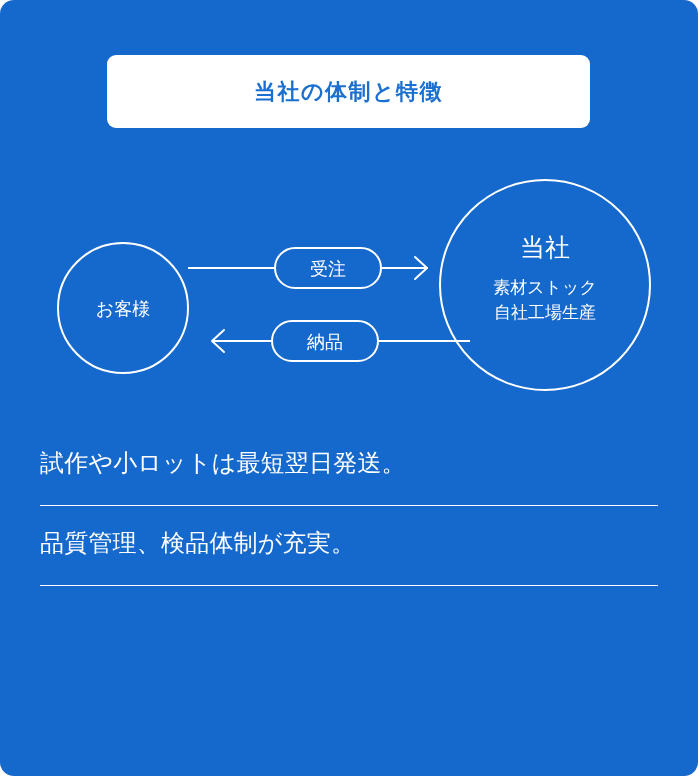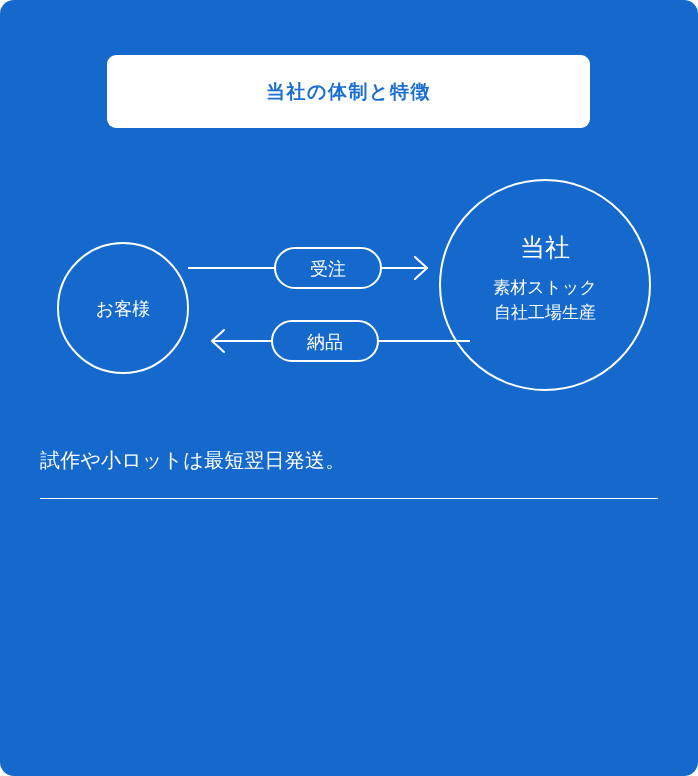--- a/index.html
+++ b/index.html
@@ -29,21 +29,21 @@
     width: 483px;
     height: 73px;
     background: #ffffff;
     border-radius: 9px;
     display: flex;
     align-items: center;
     justify-content: center;
   }
   #title-text {
     color: #1b6fd0;
-    font-size: 19px;
+    font-size: 22px;
     font-weight: bold;
     letter-spacing: 1.5px;
     line-height: 1;
   }
 
   
   #diagram {
     position: absolute;
     left: 0;
     top: 160px;
@@ -89,21 +89,21 @@
     width: 618px;
   }
   .feature-item {
     padding-top: 18px;
     padding-bottom: 22px;
     border-bottom: 1px solid #ffffff;
   }
   .feature-item:first-child { padding-top: 14px; }
   .feature-text {
     color: #ffffff;
-    font-size: 20px;
+    font-size: 24px;
     line-height: 1.62;
     letter-spacing: 0.2px;
   }
 </style>
 </head>
 <body>
 
 <div id="card">
 
   <div id="title-box">
@@ -141,17 +141,20 @@
 
     </svg>
   </div>
 
   <div id="features">
 
     <div class="feature-item">
       <div class="feature-text">試作や小ロットは最短翌日発送。</div>
     </div>
 
+    <div class="feature-item">
+      <div class="feature-text">品質管理、検品体制が充実。</div>
+    </div>
 
 
   </div>
 
 </div>
 
 </body></html>

